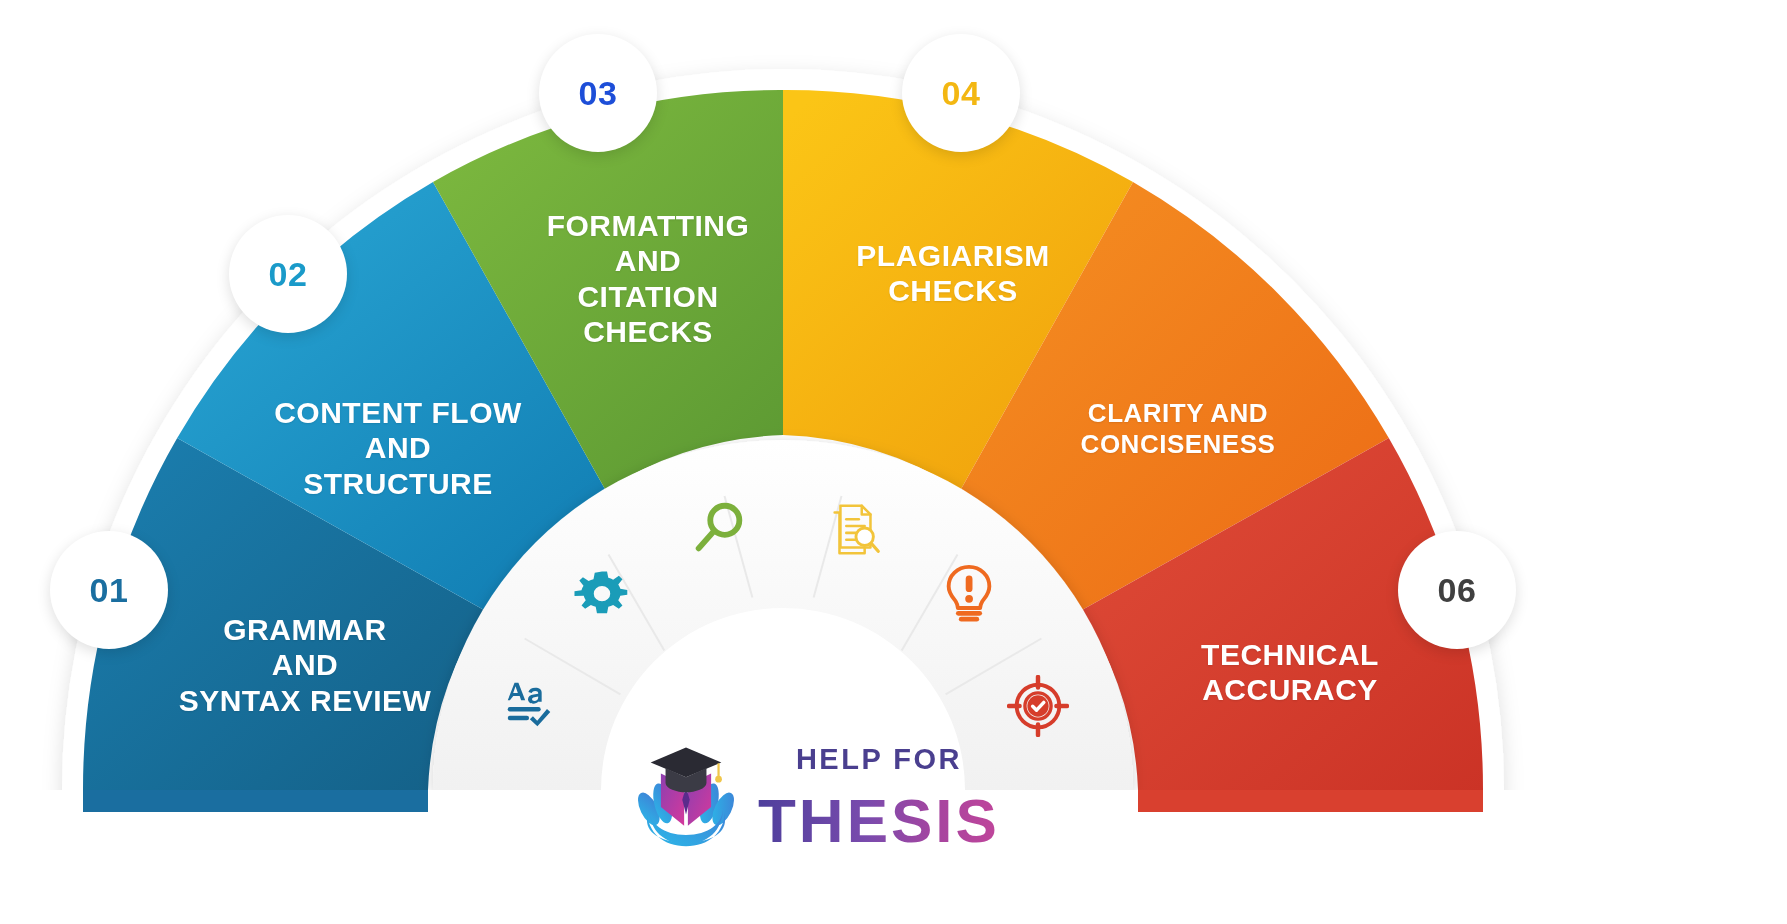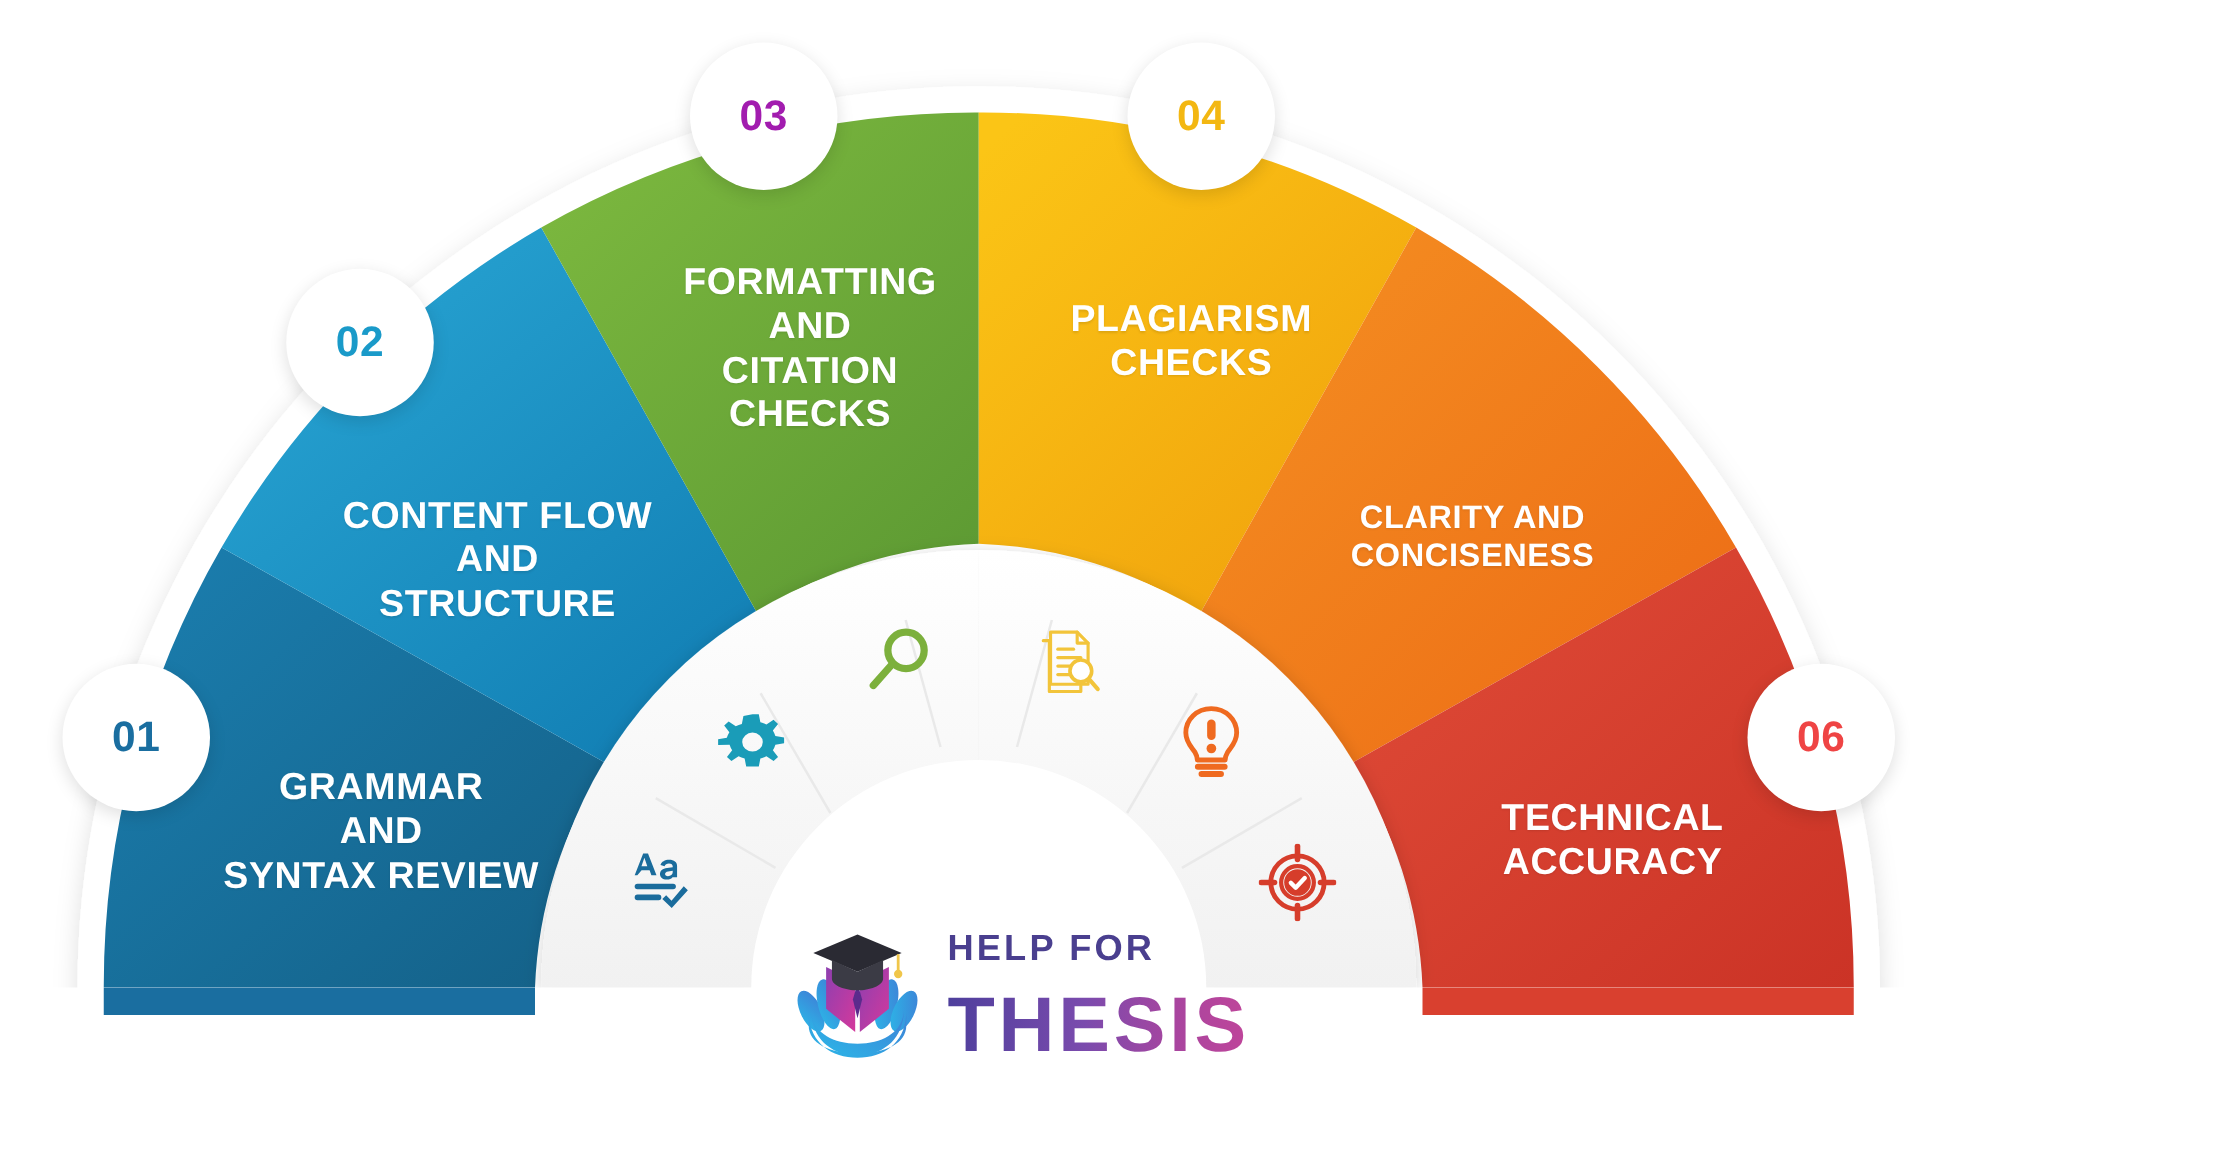--- a/index.html
+++ b/index.html
@@ -56,24 +56,24 @@
     box-shadow: 0 4px 14px rgba(0,0,0,0.13);
     display: flex;
     align-items: center;
     justify-content: center;
     font-weight: 800;
     letter-spacing: 0.5px;
     font-size: 34px;
   }
   #badge-1 { left: 50px;   top: 531px; width: 118px; height: 118px; color: #1a6ea0; }
   #badge-2 { left: 229px;  top: 215px; width: 118px; height: 118px; color: #1a9ac9; }
-  #badge-3 { left: 552px;  top: 34px;  width: 118px; height: 118px; color: #a21caf; }
+  #badge-3 { left: 539px;  top: 34px;  width: 118px; height: 118px; color: #1d4ed8; }
   #badge-4 { left: 902px;  top: 34px;  width: 118px; height: 118px; color: #f3b712; }
   #badge-5 { left: 1215px; top: 215px; width: 118px; height: 118px; color: #ef7c1b; }
-  #badge-6 { left: 1398px; top: 531px; width: 118px; height: 118px; color: #ef4444; }
+  #badge-6 { left: 1398px; top: 531px; width: 118px; height: 118px; color: #404040; }
 
   
   .ring-icon {
     position: absolute;
     width: 62px;
     height: 62px;
     display: flex;
     align-items: center;
     justify-content: center;
   }
@@ -97,20 +97,21 @@
     gap: 16px;
   }
   #logo-mark { width: 112px; height: 106px; flex: 0 0 112px; }
   #logo-mark svg { width: 100%; height: 100%; display: block; }
   #logo-text { display: flex; flex-direction: column; line-height: 1; padding-top: 6px; }
   #logo-help {
     font-size: 29px;
     font-weight: 600;
     letter-spacing: 2.5px;
     color: #4a3f8f;
+    text-align: center;
   }
   #logo-thesis {
     font-size: 62px;
     font-weight: 800;
     letter-spacing: 3px;
     margin-top: 16px;
     background: linear-gradient(90deg, #4e3f9c 0%, #7a4bad 45%, #a8459f 75%, #c0459a 100%);
     -webkit-background-clip: text;
     background-clip: text;
     color: transparent;

